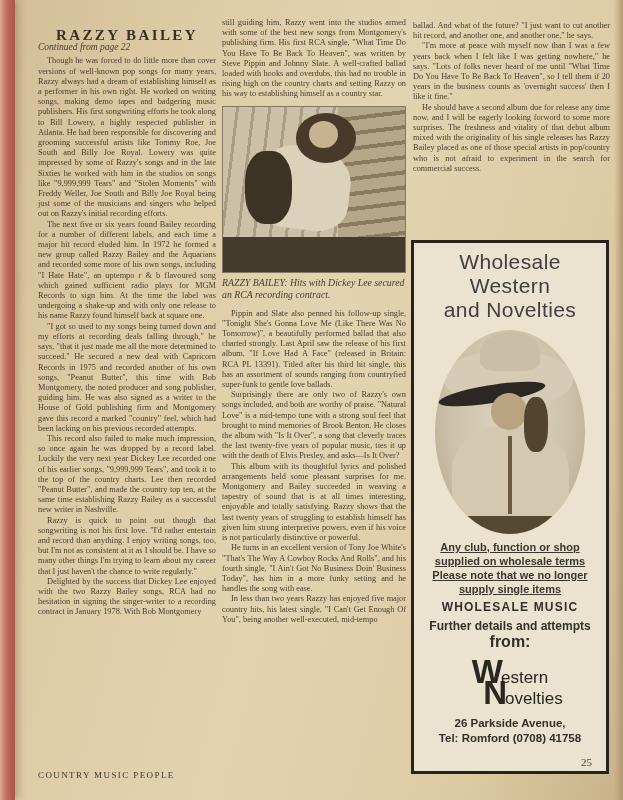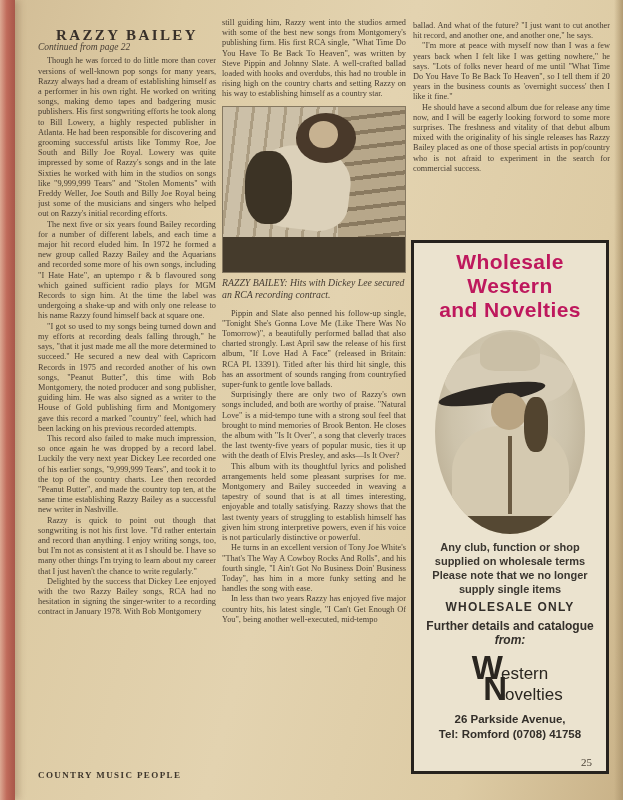--- a/index.html
+++ b/index.html
@@ -46,21 +46,21 @@
     background:#3c3325; border-radius:42%; }
   .pr-bottom { position:absolute; left:0; bottom:0; width:100%; height:21%;
     background:#453b2c; }
   .caption { font-style:italic; font-size:9.8px; line-height:12px; margin:0 0 8px 0; text-align:left; }
 
   .ad {
     position:absolute; left:411px; top:240px; width:198px; height:534px;
     box-sizing:border-box; border:3px solid #26221d; background:#ebe3cf;
     font-family:"Liberation Sans", sans-serif; text-align:center; color:#332f2a; overflow:hidden;
   }
-  .ad-title { font-size:21px; font-weight:bold; line-height:24px; margin-top:7px; letter-spacing:0.4px; color:#be185d; }
+  .ad-title { font-size:21px; font-weight:normal; line-height:24px; margin-top:7px; letter-spacing:0.4px; color:#404040; }
   .photo-cowboy {
     position:relative; width:150px; height:204px; margin:8px auto 6px auto;
     border-radius:50%; overflow:hidden;
     background:radial-gradient(ellipse at 50% 42%,#ddd4c0 0%,#cdc3ab 55%,#b0a287 100%);
   }
   .pc-brim { position:absolute; left:6%; top:10%; width:86%; height:28%;
     background:#d6ccb6; border-radius:50%; }
   .pc-crown { position:absolute; left:30%; top:1%; width:40%; height:19%;
     background:#cabfa6; border-radius:50% 50% 25% 25%; }
   .pc-brimedge { position:absolute; left:2%; top:27%; width:72%; height:9%;
@@ -68,32 +68,32 @@
   .pc-face { position:absolute; left:37%; top:31%; width:24%; height:18%;
     background:#b9a482; border-radius:50%; }
   .pc-hairr { position:absolute; left:59%; top:33%; width:16%; height:27%;
     background:#52442f; border-radius:42%; }
   .pc-shirt { position:absolute; left:11%; top:47%; width:78%; height:53%;
     background:#d4c9b0; border-radius:42% 42% 0 0; }
   .pc-lace { position:absolute; left:48.5%; top:52%; width:3%; height:38%;
     background:#6a5a42; }
   .pc-belt { position:absolute; left:0; bottom:0; width:100%; height:9%;
     background:#554833; }
-  .ad-body { font-size:11px; font-weight:bold; line-height:14px; color:#3a3630; }
+  .ad-body { font-size:11px; font-weight:bold; line-height:14px; color:#3a3630;text-decoration:underline; }
   .ad-wholesale { font-size:12px; font-weight:bold; letter-spacing:1.2px; margin-top:4px; }
   .ad-details { font-size:12px; font-weight:bold; margin-top:5px; }
-  .ad-from { font-size:12px; font-weight:bold;font-style:italic; }
+  .ad-from { font-size:16px; font-weight:bold; }
   .logo { margin-top:4px; line-height:1; text-align:center; color:#2a2620; }
   .logo-big { font-size:33px; font-weight:bold; letter-spacing:-2px; }
   .logo-rest { font-size:17px; font-weight:normal; }
   .logo-line2 { margin-top:-12px; padding-left:26px; }
   .ad-address { font-size:11.5px; font-weight:bold; line-height:14.5px; margin-top:7px; }
 
   .footer {
-    position:absolute; left:38px; top:770px; font-size:9px; font-weight:bold;
+    position:absolute; left:38px; top:770px; font-size:9px; font-weight:normal;
     letter-spacing:1.4px; color:#3e362c;text-align:center;
   }
   .pagenum { position:absolute; left:581px; top:756px; font-size:11px; color:#4c4337;text-align:right; }
 </style>
 </head>
 <body>
 
 <div class="page">
   <div class="edge-left"></div>
   <div class="edge-right"></div>
@@ -148,22 +148,22 @@
       <div class="pc-hairr"></div>
       <div class="pc-lace"></div>
       <div class="pc-belt"></div>
     </div>
     <div class="ad-body">
       <div>Any club, function or shop</div>
       <div>supplied on wholesale terms</div>
       <div>Please note that we no longer</div>
       <div>supply single items</div>
     </div>
-    <div class="ad-wholesale">WHOLESALE ONLY</div>
-    <div class="ad-details">Further details and catalogue</div>
+    <div class="ad-wholesale">WHOLESALE MUSIC</div>
+    <div class="ad-details">Further details and attempts</div>
     <div class="ad-from">from:</div>
     <div class="logo">
       <div class="logo-line1"><span class="logo-big">W</span><span class="logo-rest">estern</span></div>
       <div class="logo-line2"><span class="logo-big">N</span><span class="logo-rest">ovelties</span></div>
     </div>
     <div class="ad-address">
       <div>26 Parkside Avenue,</div>
       <div>Tel: Romford (0708) 41758</div>
     </div>
   </div>

